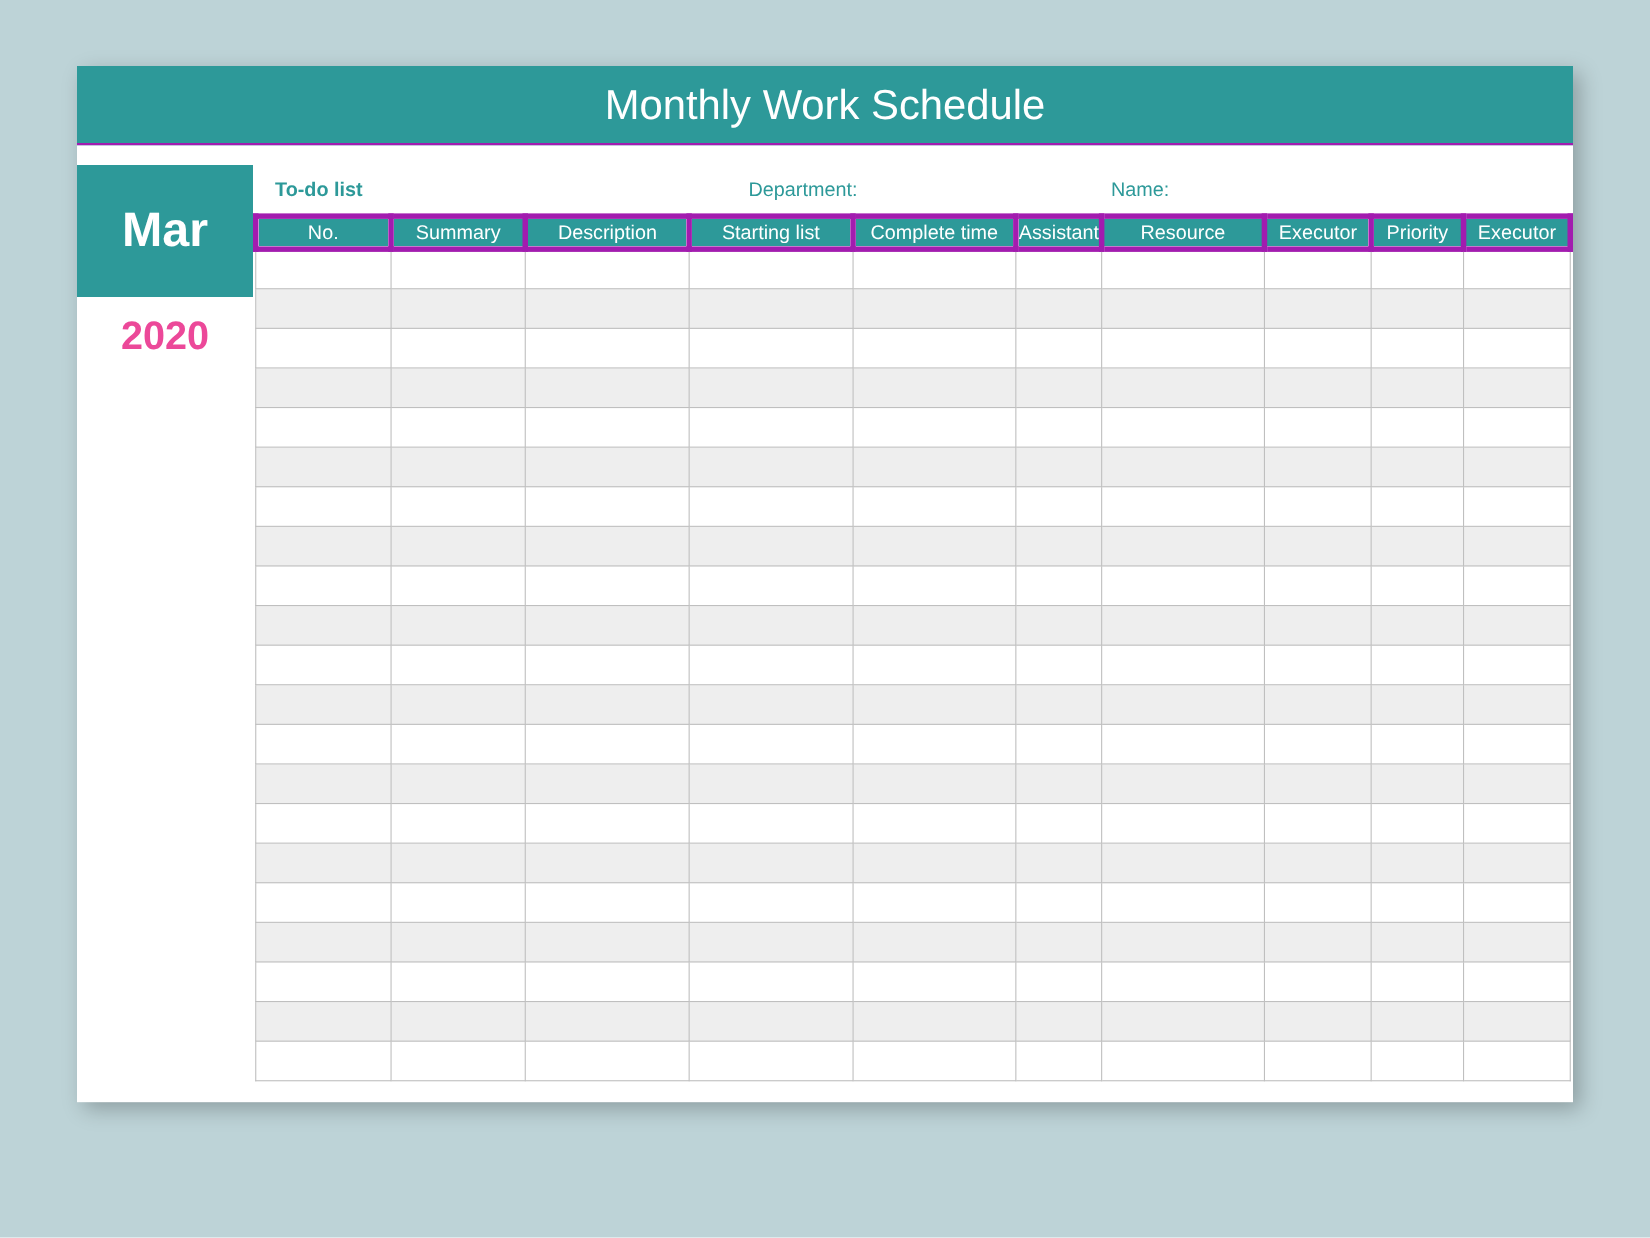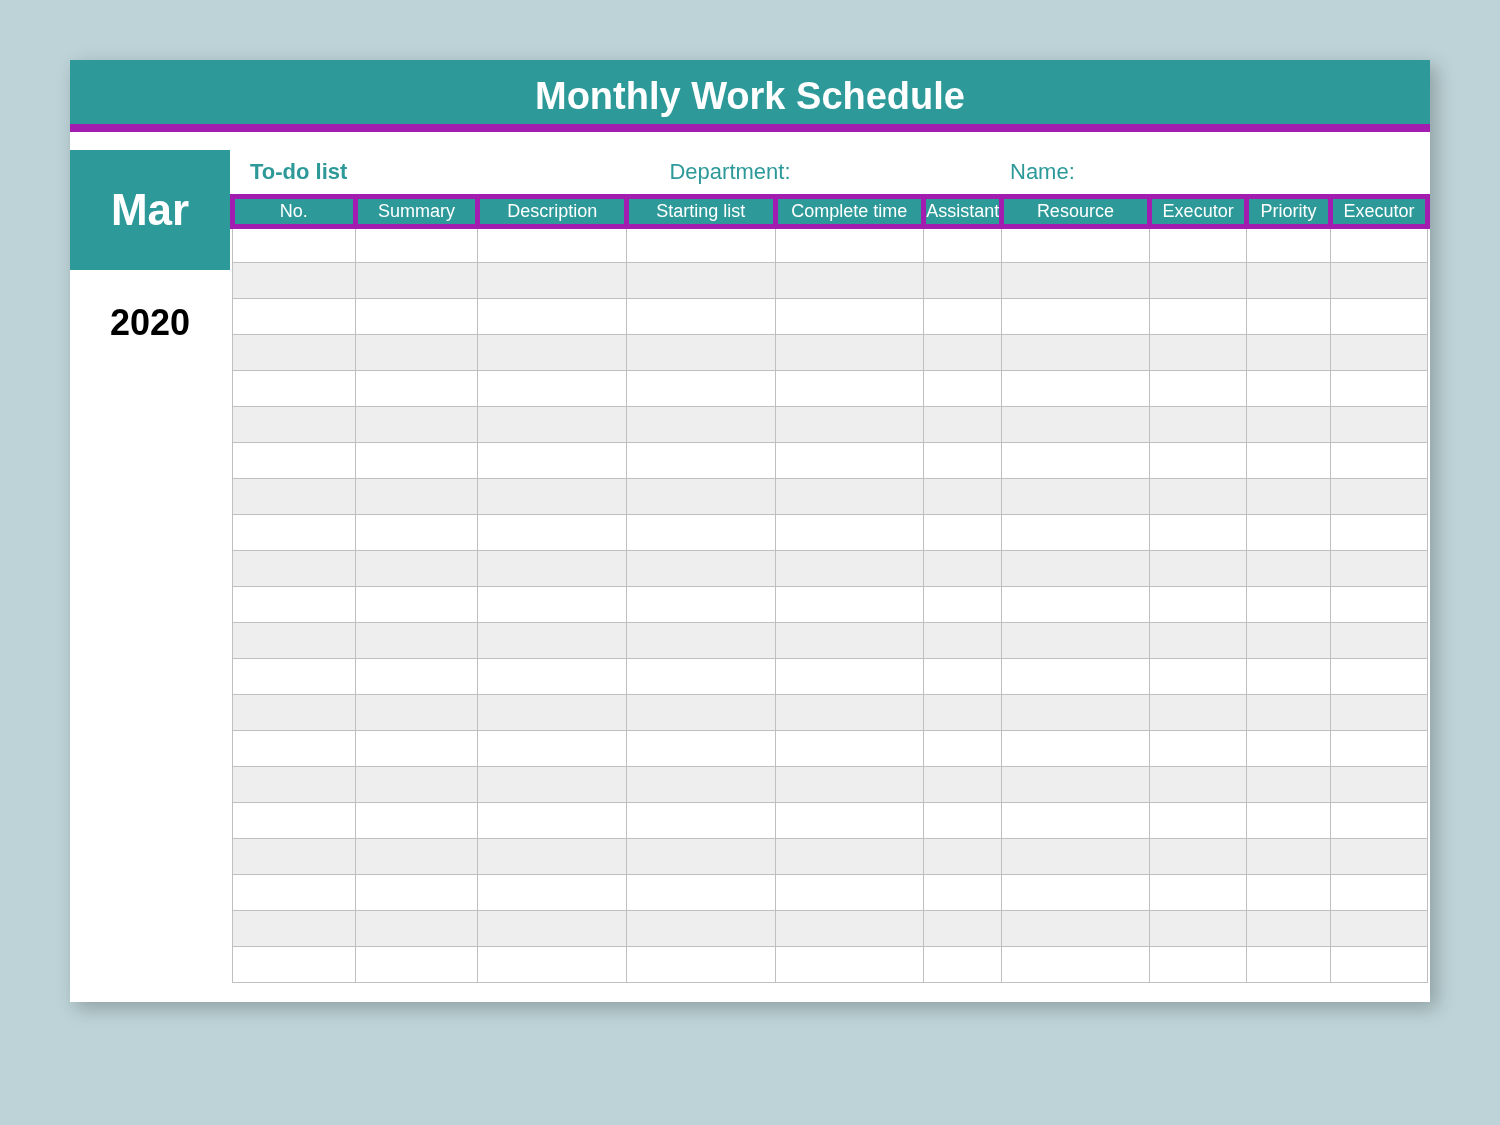--- a/index.html
+++ b/index.html
@@ -14,60 +14,60 @@
     background: #ffffff;
     width: 100%;
     box-shadow: 6px 6px 18px rgba(0,0,0,0.25);
     overflow: hidden;
   }
   .title-bar {
     background: #2d9999;
     color: #ffffff;
     text-align: center;
     font-size: 38px;
-    font-weight: bold;
+    font-weight: normal;
     height: 72px;
     line-height: 72px;
-    border-bottom: 8px solid #a21caf;
+    border-bottom: 2px solid #a21caf;
   }
   .content {
     display: flex;
     height: 870px;
   }
   .left-side {
     width: 160px;
     flex-shrink: 0;
   }
   .month-badge {
     background: #2d9999;
     color: #ffffff;
     font-size: 44px;
     font-weight: bold;
     text-align: center;
     height: 120px;
     line-height: 120px;
     margin-top: 18px;
   }
   .year-label {
-    color: #000000;
+    color: #ec4899;
     font-size: 36px;
     font-weight: bold;
     text-align: center;
-    margin-top: 32px;
+    margin-top: 14px;
   }
   .right-side {
     flex: 1;
     padding-top: 18px;
   }
   .info-row {
     display: flex;
     align-items: center;
     height: 44px;
     padding: 0 20px;
-    font-size: 22px;
+    font-size: 18px;
   }
   .todo-label {
     color: #2d9999;
     font-weight: bold;
     width: 200px;
   }
   .dept-label {
     color: #2d9999;
     width: 560px;
     text-align: center;

